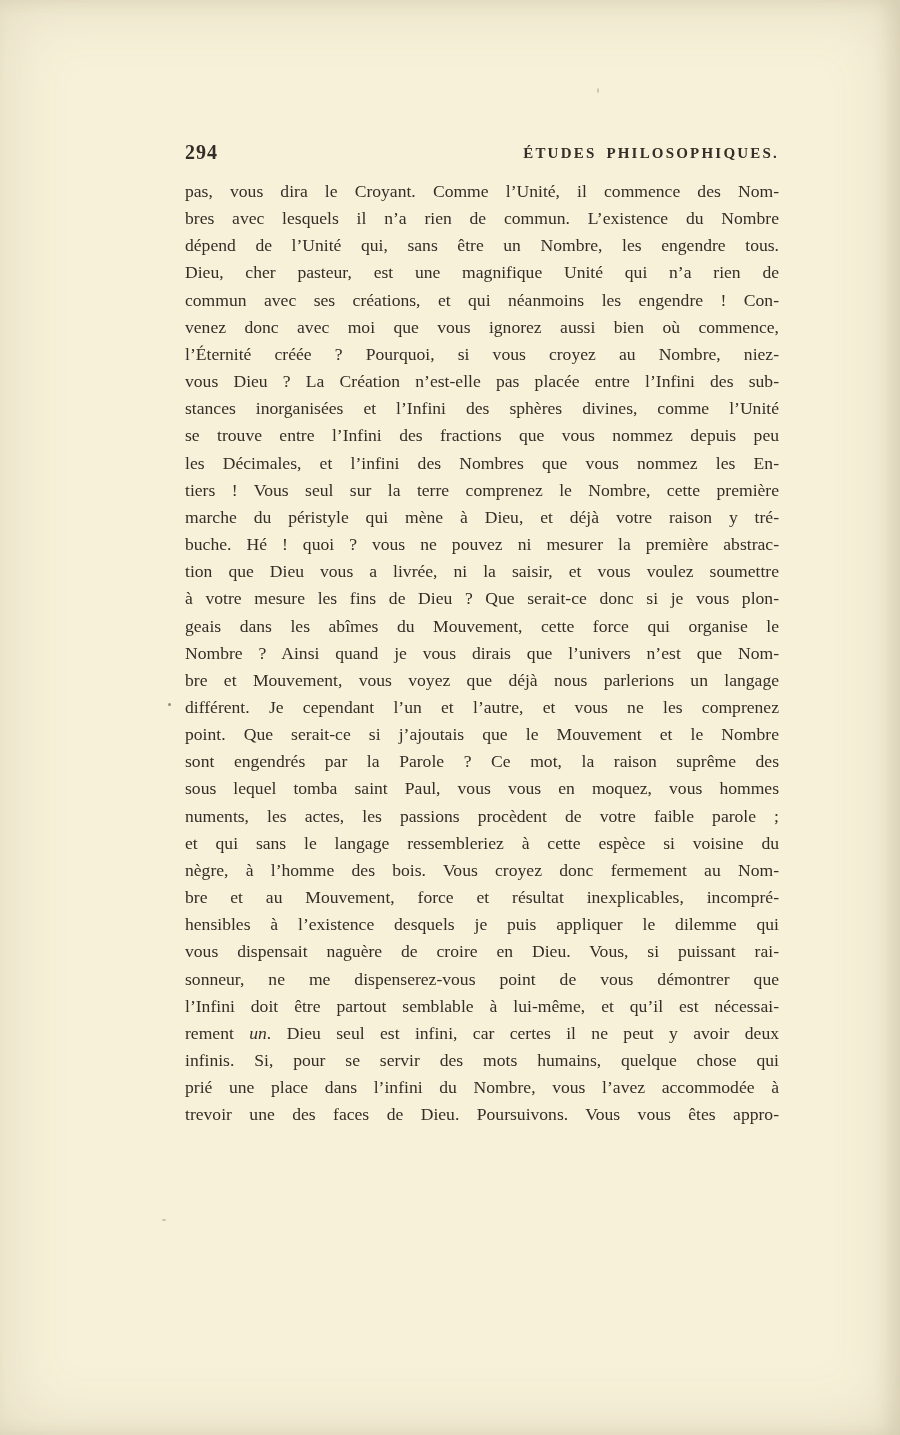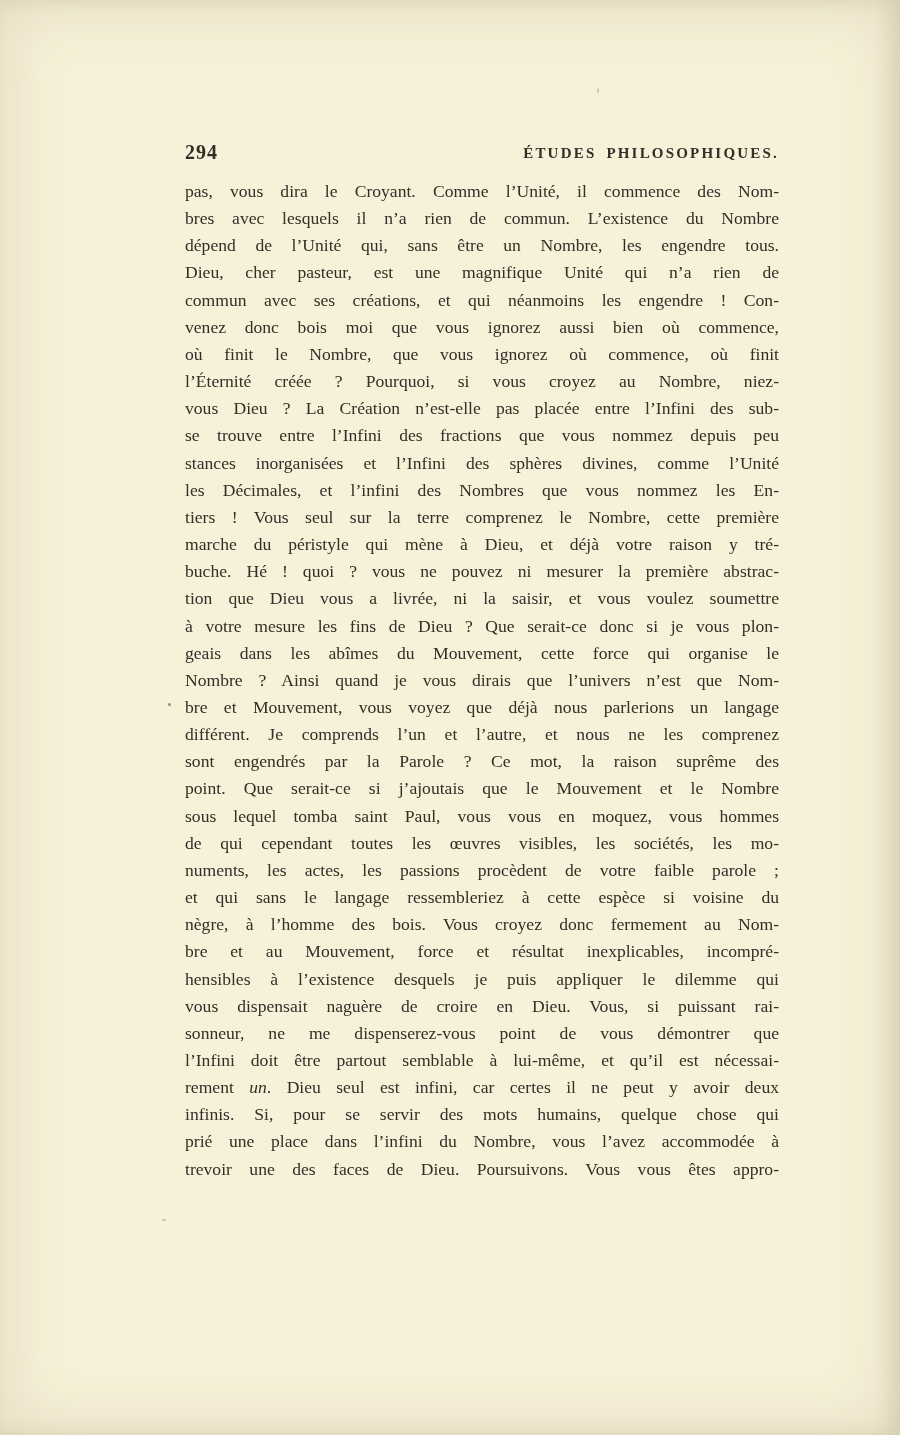--- a/index.html
+++ b/index.html
@@ -72,40 +72,38 @@
     <div class="page-number">294</div>
     <div class="running-header">ÉTUDES PHILOSOPHIQUES.</div>
   </div>
 
   <div class="text-block">
       <div class="text-line">pas, vous dira le Croyant. Comme l’Unité, il commence des Nom-</div>
       <div class="text-line">bres avec lesquels il n’a rien de commun. L’existence du Nombre</div>
       <div class="text-line">dépend de l’Unité qui, sans être un Nombre, les engendre tous.</div>
       <div class="text-line">Dieu, cher pasteur, est une magnifique Unité qui n’a rien de</div>
       <div class="text-line">commun avec ses créations, et qui néanmoins les engendre ! Con-</div>
-      <div class="text-line">venez donc bois moi que vous ignorez aussi bien où commence,</div>
-      <div class="text-line">où finit le Nombre, que vous ignorez où commence, où finit</div>
+      <div class="text-line">venez donc avec moi que vous ignorez aussi bien où commence,</div>
       <div class="text-line">l’Éternité créée ? Pourquoi, si vous croyez au Nombre, niez-</div>
       <div class="text-line">vous Dieu ? La Création n’est-elle pas placée entre l’Infini des sub-</div>
+      <div class="text-line">stances inorganisées et l’Infini des sphères divines, comme l’Unité</div>
       <div class="text-line">se trouve entre l’Infini des fractions que vous nommez depuis peu</div>
-      <div class="text-line">stances inorganisées et l’Infini des sphères divines, comme l’Unité</div>
       <div class="text-line">les Décimales, et l’infini des Nombres que vous nommez les En-</div>
       <div class="text-line">tiers ! Vous seul sur la terre comprenez le Nombre, cette première</div>
       <div class="text-line">marche du péristyle qui mène à Dieu, et déjà votre raison y tré-</div>
       <div class="text-line">buche. Hé ! quoi ? vous ne pouvez ni mesurer la première abstrac-</div>
       <div class="text-line">tion que Dieu vous a livrée, ni la saisir, et vous voulez soumettre</div>
       <div class="text-line">à votre mesure les fins de Dieu ? Que serait-ce donc si je vous plon-</div>
       <div class="text-line">geais dans les abîmes du Mouvement, cette force qui organise le</div>
       <div class="text-line">Nombre ? Ainsi quand je vous dirais que l’univers n’est que Nom-</div>
       <div class="text-line">bre et Mouvement, vous voyez que déjà nous parlerions un langage</div>
-      <div class="text-line">différent. Je comprends l’un et l’autre, et nous ne les comprenez</div>
+      <div class="text-line">différent. Je cependant l’un et l’autre, et vous ne les comprenez</div>
+      <div class="text-line">point. Que serait-ce si j’ajoutais que le Mouvement et le Nombre</div>
       <div class="text-line">sont engendrés par la Parole ? Ce mot, la raison suprême des</div>
-      <div class="text-line">point. Que serait-ce si j’ajoutais que le Mouvement et le Nombre</div>
       <div class="text-line">sous lequel tomba saint Paul, vous vous en moquez, vous hommes</div>
-      <div class="text-line">de qui cependant toutes les œuvres visibles, les sociétés, les mo-</div>
       <div class="text-line">numents, les actes, les passions procèdent de votre faible parole ;</div>
       <div class="text-line">et qui sans le langage ressembleriez à cette espèce si voisine du</div>
       <div class="text-line">nègre, à l’homme des bois. Vous croyez donc fermement au Nom-</div>
       <div class="text-line">bre et au Mouvement, force et résultat inexplicables, incompré-</div>
       <div class="text-line">hensibles à l’existence desquels je puis appliquer le dilemme qui</div>
       <div class="text-line">vous dispensait naguère de croire en Dieu. Vous, si puissant rai-</div>
       <div class="text-line">sonneur, ne me dispenserez-vous point de vous démontrer que</div>
       <div class="text-line">l’Infini doit être partout semblable à lui-même, et qu’il est nécessai-</div>
       <div class="text-line"><span>rement </span><span style="font-style: italic;">un</span><span>. Dieu seul est infini, car certes il ne peut y avoir deux</span></div>
       <div class="text-line">infinis. Si, pour se servir des mots humains, quelque chose qui</div>

